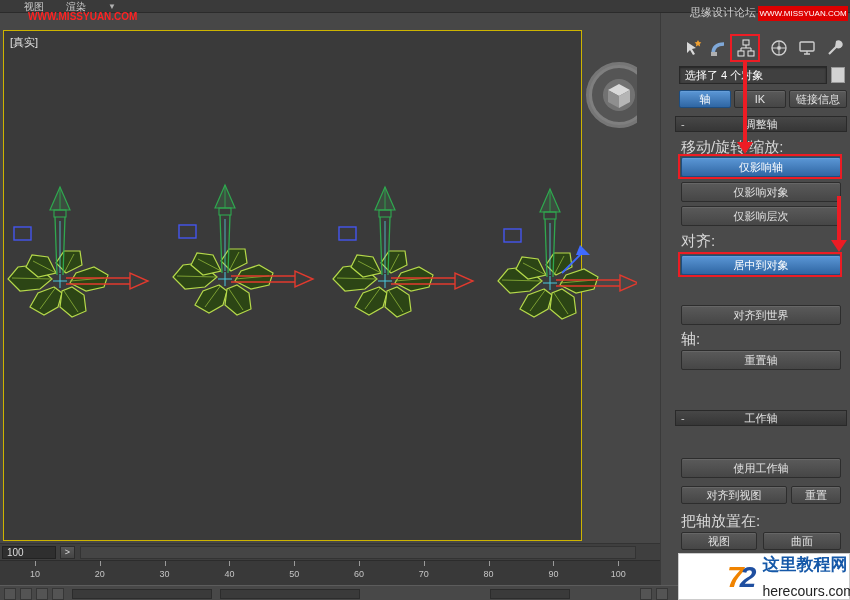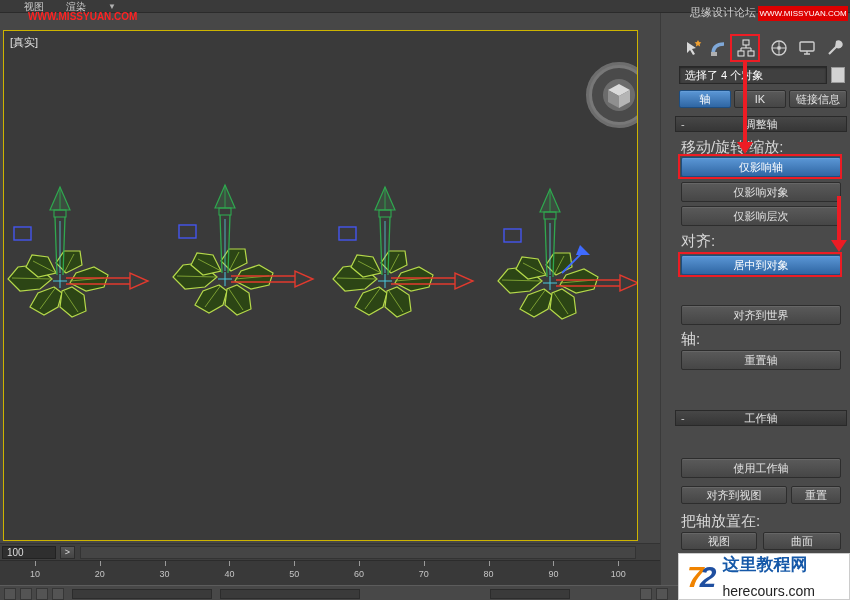--- a/index.html
+++ b/index.html
@@ -8,21 +8,21 @@
 
   
   #menubar { position:absolute; left:0; top:0; width:850px; height:13px; background:#3a3a3a; border-bottom:1px solid #2b2b2b; }
   .menu-item { position:absolute; top:0; color:#c9c9c9; font-size:10px; line-height:13px; }
   .menu-caret { position:absolute; top:0; color:#b0b0b0; font-size:8px; line-height:13px; }
   .wm-red { position:absolute; color:#ff2222; font-size:10px; font-weight:bold; z-index:3; }
   .wm-site { position:absolute; color:#cfcfcf; font-size:11px; z-index:3; }
   .wm-badge { position:absolute; background:#dd0000; color:#ffffff; font-size:8px; line-height:15px; text-align:center; z-index:3; }
 
   
-  #viewport-frame { position:absolute; left:3px; top:30px; width:635px; height:511px; border:1px solid #cdb400; background:#3a3a3a; }
+  #viewport-frame { position:absolute; left:3px; top:30px; width:579px; height:511px; border:1px solid #cdb400; background:#3a3a3a; }
   #viewport-canvas { position:absolute; left:0; top:0; width:633px; height:509px; overflow:hidden; }
   #shading-label { position:absolute; left:6px; top:4px; color:#e0e0e0; font-size:11px; z-index:2; }
 
   
   #command-panel { position:absolute; left:660px; top:13px; width:190px; height:587px; background:#4a4a4a; border-left:1px solid #3a3a3a; }
   .tab { position:absolute; width:24px; height:24px; display:flex; align-items:center; justify-content:center; border-radius:2px; }
   .field { position:absolute; background:#404040; border:1px solid #282828; box-shadow:inset 0 1px 2px rgba(0,0,0,.45); color:#fff; font-size:11px; display:flex; align-items:center; padding:0 5px; }
   .endbox { position:absolute; background:#d2d2d2; border:1px solid #9a9a9a; }
   .btn { position:absolute; background:linear-gradient(#5a5a5a,#464646); border:1px solid #2d2d2d; border-radius:2px; box-shadow:inset 0 1px 0 rgba(255,255,255,.08); color:#e2e2e2; font-size:11px; display:flex; align-items:center; justify-content:center; cursor:pointer; }
   .btn.blue { background:linear-gradient(#5b97d6,#2f66a3); border-color:#1d4d80; color:#fff; }
@@ -39,21 +39,21 @@
   #frame-field { position:absolute; left:2px; top:2px; width:54px; height:13px; background:#2f2f2f; border:1px solid #222; color:#ddd; font-size:10px; line-height:11px; padding-left:4px; }
   #expand-btn { position:absolute; left:60px; top:2px; width:15px; height:13px; background:linear-gradient(#585858,#454545); border:1px solid #2d2d2d; color:#ddd; font-size:9px; line-height:11px; text-align:center; cursor:pointer; }
   #timeline-row { position:absolute; left:0; top:560px; width:660px; height:25px; background:#393939; border-top:1px solid #2c2c2c; }
   .tick-num { position:absolute; top:8px; transform:translateX(-50%); color:#c4c4c4; font-size:9px; }
   .tick-mark { position:absolute; top:0; width:1px; height:5px; background:#9a9a9a; }
   #statusbar { position:absolute; left:0; top:585px; width:850px; height:15px; background:#484848; border-top:1px solid #5c5c5c; }
   .sicon { position:absolute; width:12px; height:12px; background:#545454; border:1px solid #363636; }
   .sfield { position:absolute; height:10px; background:#3a3a3a; border:1px solid #2c2c2c; }
 
   
-  #logo-box { position:absolute; left:678px; top:553px; width:172px; height:47px; background:#ffffff; border:1px solid #cccccc; z-index:20; display:flex; align-items:center; }
+  #logo-box { position:absolute; left:678px; top:553px; width:172px; height:47px; background:#ffffff; border:1px solid #cccccc; z-index:20; display:flex; align-items:center;padding-left:40px; }
   #logo-mark { font-size:30px; font-weight:900; font-style:italic; margin-left:8px; letter-spacing:-4px; }
   #logo-mark .m7 { color:#f08300; }
   #logo-mark .m2 { color:#1f4fa0; }
   #logo-text { margin-left:10px; }
   #logo-site { color:#1558a8; font-size:17px; font-weight:bold; line-height:18px; }
   #logo-domain { color:#222; font-size:14px; line-height:13px;margin-top:11px; }
 </style>
 </head>
 <body>
 

